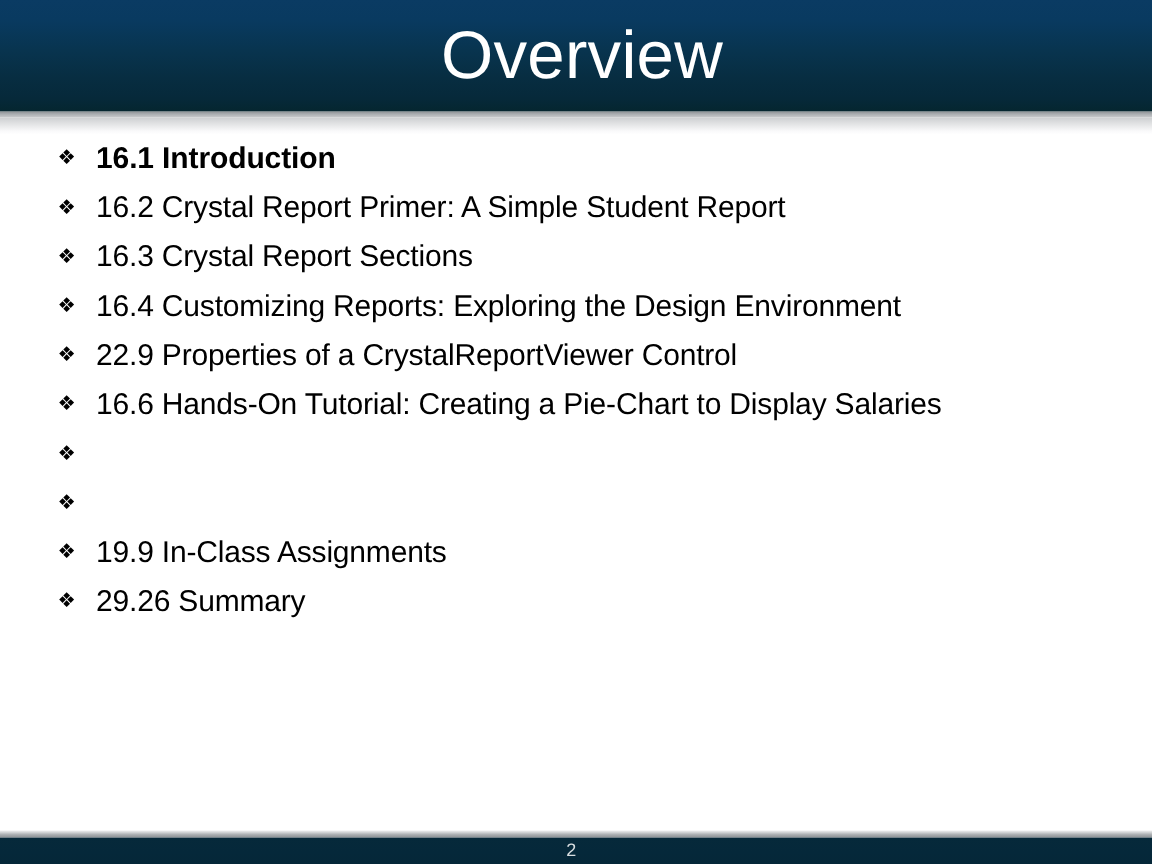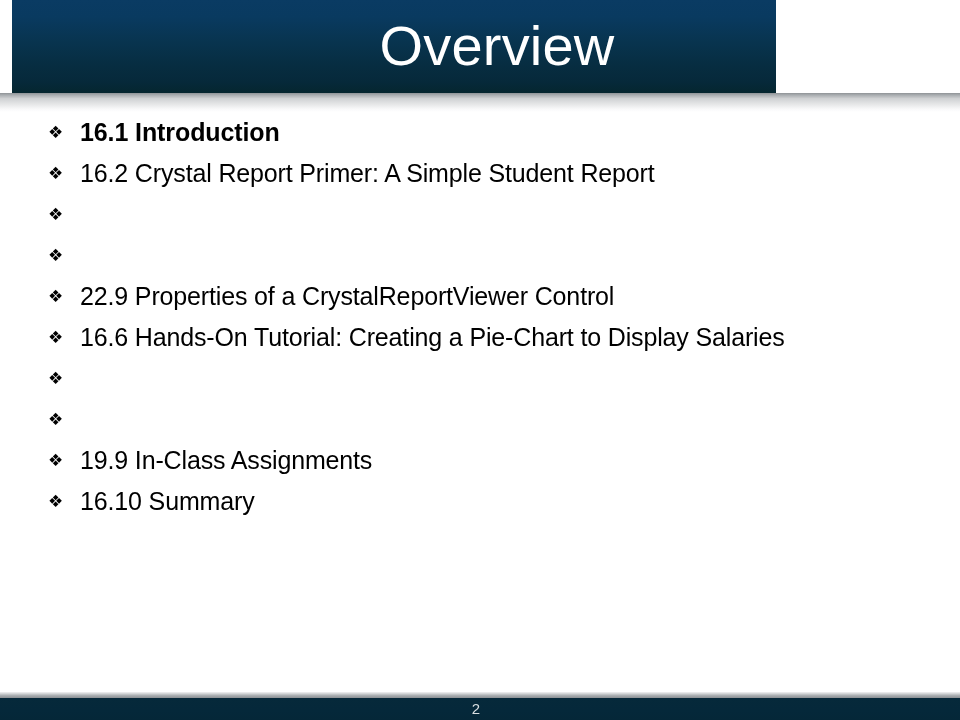--- a/index.html
+++ b/index.html
@@ -19,23 +19,23 @@
     position: relative;
     width: 960px;
     height: 720px;
     background: #ffffff;
     overflow: hidden;
   }
 
   
   .slide-header {
     position: absolute;
-    left: 12px;
+    left: 0;
     top: 0;
-    width: 764px;
+    width: 960px;
     height: 93px;
     background: linear-gradient(to bottom,
                 #0a3b63 0%,
                 #093a60 18%,
                 #08344f 45%,
                 #072d41 70%,
                 #06293a 88%,
                 #05262f 100%);
     overflow: hidden;
   }
@@ -158,27 +158,27 @@
   <div class="slide-header">
     <div class="slide-title">Overview</div>
   </div>
 
   <div class="header-shadow"></div>
   <div class="header-fade"></div>
 
   <ul class="bullet-list" id="bullet-list">
       <li class="bullet-item is-bold"><span class="bullet-marker">❖</span><span class="bullet-text">16.1 Introduction</span></li>
       <li class="bullet-item"><span class="bullet-marker">❖</span><span class="bullet-text">16.2 Crystal Report Primer: A Simple Student Report</span></li>
-      <li class="bullet-item"><span class="bullet-marker">❖</span></li>
-      <li class="bullet-item"><span class="bullet-marker">❖</span></li>
+      <li class="bullet-item"><span class="bullet-marker">❖</span><span class="bullet-text">16.3 Crystal Report Sections</span></li>
+      <li class="bullet-item"><span class="bullet-marker">❖</span><span class="bullet-text">16.4 Customizing Reports: Exploring the Design Environment</span></li>
       <li class="bullet-item"><span class="bullet-marker">❖</span><span class="bullet-text">22.9 Properties of a CrystalReportViewer Control</span></li>
       <li class="bullet-item"><span class="bullet-marker">❖</span><span class="bullet-text">16.6 Hands-On Tutorial: Creating a Pie-Chart to Display Salaries</span></li>
       <li class="bullet-item"><span class="bullet-marker">❖</span></li>
       <li class="bullet-item"><span class="bullet-marker">❖</span></li>
       <li class="bullet-item"><span class="bullet-marker">❖</span><span class="bullet-text">19.9 In-Class Assignments</span></li>
-      <li class="bullet-item"><span class="bullet-marker">❖</span><span class="bullet-text">16.10 Summary</span></li>
+      <li class="bullet-item"><span class="bullet-marker">❖</span><span class="bullet-text">29.26 Summary</span></li>
     </ul>
 
   <div class="footer-rule"></div>
   <div class="slide-footer"></div>
   <div class="page-number">2</div>
 
 </div>
 
 </body></html>

